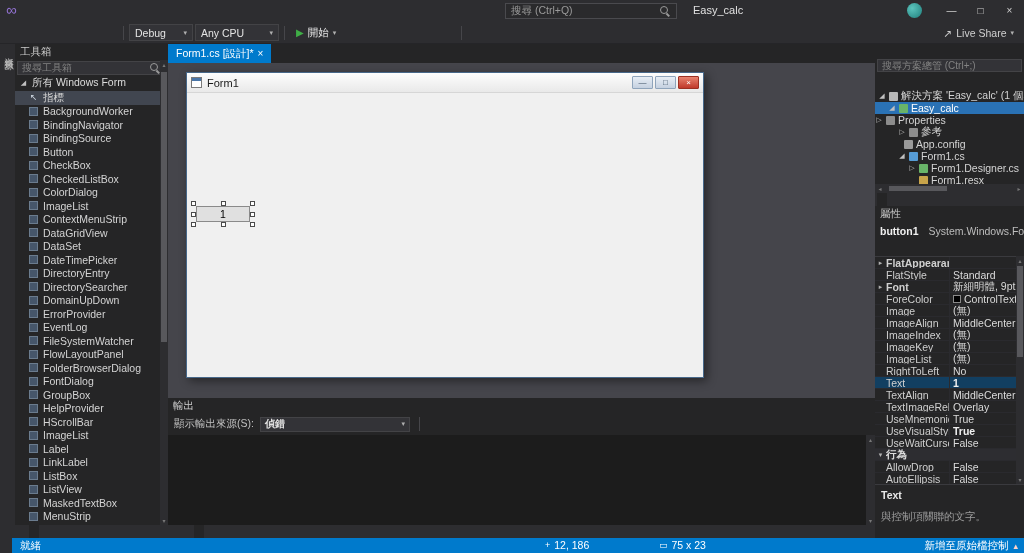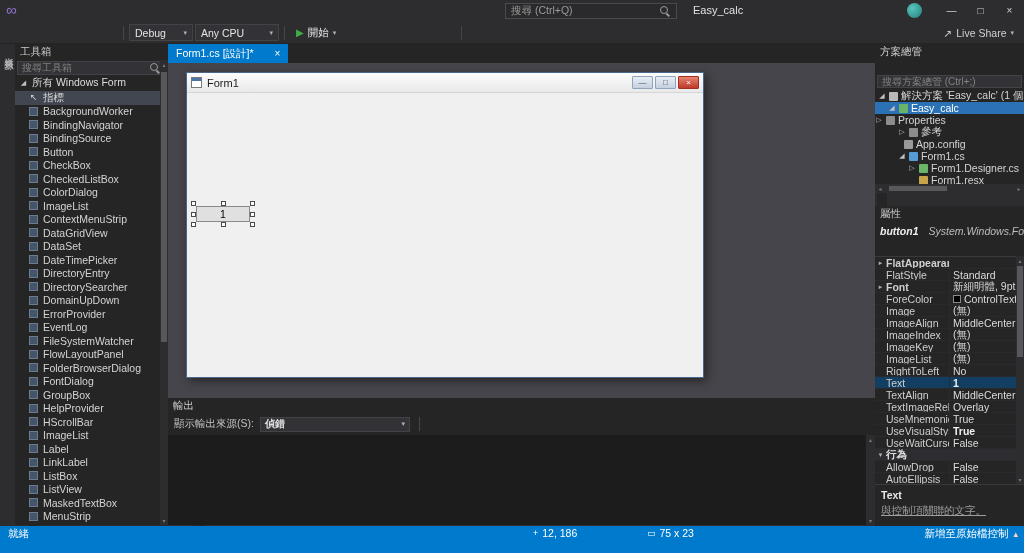--- a/index.html
+++ b/index.html
@@ -66,21 +66,21 @@
   .sbar-arrow { position:absolute; left:0; right:0; text-align:center; font-size:6px; color:#787878; }
 
   
   .dock-tabs { position:absolute; height:13px; display:flex; align-items:stretch; gap:2px; padding-left:2px; background:#2d2d30; }
   .dock-tab { padding:0 5px; font-size:10px; color:#9e9e9e; line-height:13px; white-space:nowrap; }
   .dock-tab.active { color:#4ba0e0; background:#252526; }
 
   
   .center { position:absolute; left:168px; top:0; width:707px; height:494px; }
   .tabstrip { position:absolute; top:0; left:0; right:0; height:19px; background:#252526; display:flex; align-items:flex-end; }
-  .doc-tab { height:19px; background:#007acc; color:#ffffff; display:flex; align-items:center; gap:21px;
+  .doc-tab { height:19px; background:#007acc; color:#ffffff; display:flex; align-items:center; gap:4px;
              padding:0 8px; font-size:10.5px; white-space:nowrap; }
   .doc-close { font-size:10px; }
   .tabstrip-icons { margin-left:auto; display:flex; gap:6px; align-items:center; padding-right:6px; color:#b8b8b8; font-size:9px; }
 
   .designer { position:absolute; top:19px; left:0; width:707px; height:335px; background:#45454b; }
   .form-window { position:absolute; left:18px; top:9px; width:518px; height:306px; background:#f0f0f0;
                  border:1px solid #47688a; box-shadow:3px 3px 9px rgba(0,0,0,0.45); }
   .form-titlebar { height:20px; background:linear-gradient(#fdfdfd,#e9e9e9); border-bottom:1px solid #d6d6d6;
                    display:flex; align-items:center; gap:5px; padding:0 4px; }
   .form-ico { width:11px; height:11px; background:#ffffff; border:1px solid #7a7a7a; position:relative; flex:none; }
@@ -118,44 +118,44 @@
   .tree-expander { width:8px; flex:none; font-size:7px; color:#c0c0c0; text-align:center; }
   .tree-expander.empty { visibility:hidden; }
   .tree-icon { width:9px; height:9px; flex:none; border-radius:1px; }
   .hscroll { position:absolute; bottom:0; left:0; right:0; height:9px; background:#2d2d30; display:flex; align-items:center; }
   .hscroll .arr { width:10px; text-align:center; font-size:6px; color:#787878; }
   .hthumb { height:5px; background:#58585c; width:58px; margin-left:4px; }
 
   
   .props { position:absolute; top:162px; left:0; right:0; bottom:0; background:#252526; }
   .props-object { height:17px; display:flex; align-items:center; gap:10px; padding:0 5px; font-size:10.5px;
-                  white-space:nowrap; overflow:hidden;font-style:italic; }
+                  white-space:nowrap; overflow:hidden; }
   .obj-name { color:#f0f0f0; font-weight:bold; } .obj-type { color:#bdbdbd; }
   .props-toolbar { height:16px; display:flex; align-items:center; gap:8px; padding:0 5px; color:#c0c0c0; font-size:10px; }
   .grid { position:absolute; top:50px; left:0; right:8px; height:228px; overflow:hidden; border-top:1px solid #3a3a3e; }
   .prop-row { height:12px; display:flex; align-items:center; font-size:10.5px; border-bottom:1px solid #2a2a2e; }
   .prop-expander { width:11px; flex:none; text-align:center; font-size:7px; color:#b0b0b0; }
   .prop-expander.empty { visibility:hidden; }
   .prop-name { width:64px; flex:none; height:100%; display:flex; align-items:center; color:#cfcfcf;
                white-space:nowrap; overflow:hidden; border-right:1px solid #2a2a2e; }
   .prop-value { flex:1; display:flex; align-items:center; gap:3px; padding-left:3px; color:#dadada;
                 white-space:nowrap; overflow:hidden; }
   .swatch { width:8px; height:8px; flex:none; border:1px solid #8a8a8a; }
   .prop-row.category { background:#2d2d31; }
   .prop-row.category .prop-name { font-weight:bold; border-right:none; width:auto; color:#dcdcdc; }
   .prop-row.compound .prop-name { font-weight:bold; }
   .prop-row.selected { background:#123f61; }
   .prop-row.bold .prop-value { font-weight:bold; color:#f0f0f0; }
   .props-scroll { position:absolute; top:50px; right:0; width:8px; height:228px; background:#2d2d30; }
   .props-desc { position:absolute; top:278px; left:0; right:0; bottom:0; border-top:1px solid #3a3a3e; padding:4px 6px; }
   .desc-title { font-weight:bold; color:#e8e8e8; font-size:10.5px; }
-  .desc-text { color:#9e9e9e; font-size:10.5px; margin-top:3px;text-decoration:underline; }
-
-  
-  .statusbar { position:absolute; bottom:0; left:0; right:0; height:27px; background:#007acc; color:#ffffff; font-size:10.5px; }
+  .desc-text { color:#9e9e9e; font-size:10.5px; margin-top:9px; }
+
+  
+  .statusbar { position:absolute; bottom:0; left:12px; right:0; height:15px; background:#007acc; color:#ffffff; font-size:10.5px; }
   .sb-ready { position:absolute; left:8px; top:1px; }
   .sb-pos { position:absolute; left:533px; top:1px; display:flex; gap:4px; align-items:center; }
   .sb-size { position:absolute; left:647px; top:1px; display:flex; gap:4px; align-items:center; }
   .sb-right { position:absolute; right:6px; top:1px; display:flex; gap:5px; align-items:center; }
   .sb-icon { font-size:9px; }
   .sb-publish { color:#ffd3c9; font-size:9px; }
 </style>
 </head>
 <body>
 
@@ -470,28 +470,20 @@
       <div class="dock-tabs" style="left:0; top:481px; width:707px;">
         <span class="dock-tab"></span>
           <span class="dock-tab"></span>
           <span class="dock-tab active"></span>
       </div>
     </div>
 
     <div class="right">
 
       <div class="solution">
-        <div class="panel-header">
-          <span>方案總管</span>
-          <span class="header-icons">
-            <span></span>
-              <span></span>
-              <span></span>
-          </span>
-        </div>
         <div class="sol-toolbar">
           <span></span>
             <span></span>
             <span></span>
             <span></span>
             <span></span>
             <span></span>
             <span></span>
         </div>
         <div class="searchbox" style="height:13px;">

